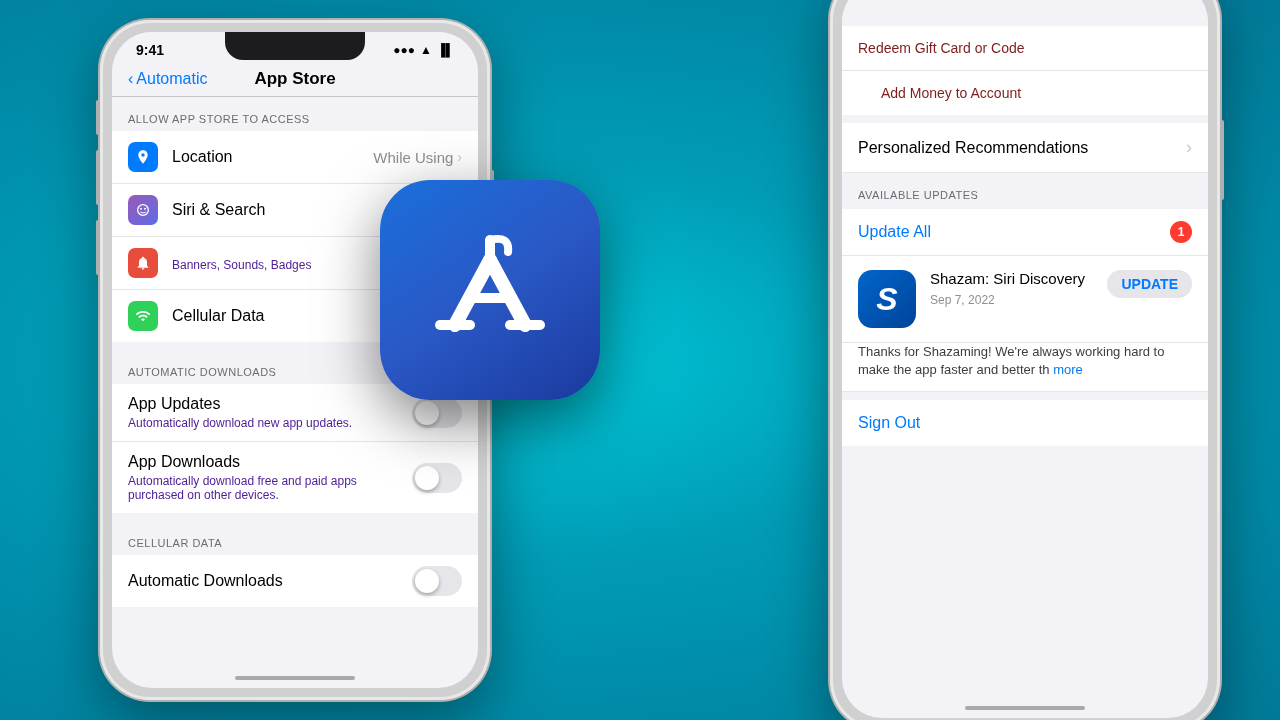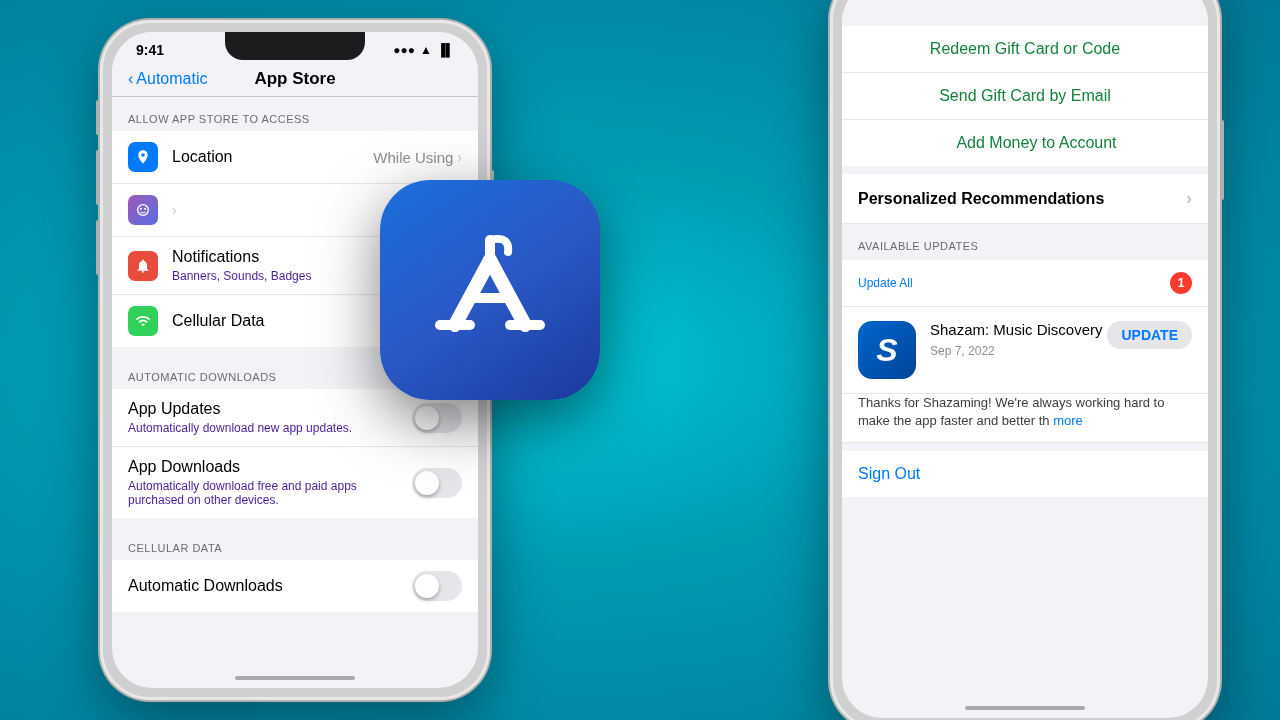--- a/index.html
+++ b/index.html
@@ -276,39 +276,37 @@
       border-bottom: 1px solid #e5e5ea;
       background: #fff;
     }
 
     .list-item:last-child {
       border-bottom: none;
       margin-left: 23px;
     }
 
     .list-item-text {
-      font-size: 16px;
-      color: #15803d;
-      text-align: center;
+      font-size: 14px;
+      color: #7f1d1d;
     }
 
     
     .prefs-section {
       margin-top: 8px;
       background: #fff;
     }
 
     .pref-item {
       display: flex;
       align-items: center;
       justify-content: space-between;
       padding: 14px 16px;
       background: #fff;
       border-bottom: 1px solid #e5e5ea;
-      font-weight: bold;
     }
 
     .pref-label {
       font-size: 16px;
       color: #000;
     }
 
     
     .updates-header {
       padding: 16px 16px 8px;
@@ -327,21 +325,21 @@
     .update-all-row {
       display: flex;
       align-items: center;
       justify-content: space-between;
       padding: 12px 16px;
       background: #fff;
       border-bottom: 1px solid #e5e5ea;
     }
 
     .update-all-text {
-      font-size: 12px;
+      font-size: 16px;
       color: #007aff;
     }
 
     .badge {
       background: #ff3b30;
       color: #fff;
       border-radius: 50%;
       width: 22px;
       height: 22px;
       display: flex;
@@ -555,33 +553,35 @@
 
         <div class="settings-item">
           <div class="item-icon icon-purple">
             <svg width="16" height="16" viewBox="0 0 24 24" fill="white">
                 <circle cx="12" cy="12" r="8" stroke="white" stroke-width="2" fill="none"></circle>
                 <circle cx="9" cy="10" r="1.5" fill="white"></circle>
                 <circle cx="15" cy="10" r="1.5" fill="white"></circle>
                 <path d="M8 15 Q12 18 16 15" stroke="white" stroke-width="1.5" fill="none"></path>
               </svg>
           </div>
+          <div class="item-content">
+            <div class="item-title">Siri &amp; Search</div>
+          </div>
           <div class="item-right">
             <span class="chevron">›</span>
           </div>
         </div>
 
         <div class="settings-item">
           <div class="item-icon icon-red">
             <svg width="16" height="16" viewBox="0 0 24 24" fill="white">
                 <path d="M12 22c1.1 0 2-.9 2-2h-4c0 1.1.9 2 2 2zm6-6v-5c0-3.07-1.64-5.64-4.5-6.32V4c0-.83-.67-1.5-1.5-1.5s-1.5.67-1.5 1.5v.68C7.63 5.36 6 7.92 6 11v5l-2 2v1h16v-1l-2-2z"></path>
               </svg>
           </div>
           <div class="item-content">
-            <div class="item-title">Notifications</div>
             <div class="item-subtitle">Banners, Sounds, Badges</div>
           </div>
           <div class="item-right">
             <span class="chevron">›</span>
           </div>
         </div>
 
         <div class="settings-item">
           <div class="item-icon icon-green">
             <svg width="16" height="16" viewBox="0 0 24 24" fill="white">
@@ -668,23 +668,20 @@
     <div class="side-btn-right"></div>
 
     <div class="phone-screen-right">
       <div class="right-top-bar"></div>
 
       <div class="list-section">
         <div class="list-item">
           <div class="list-item-text">Redeem Gift Card or Code</div>
         </div>
         <div class="list-item">
-          <div class="list-item-text">Send Gift Card by Email</div>
-        </div>
-        <div class="list-item">
           <div class="list-item-text">Add Money to Account</div>
         </div>
       </div>
 
       <div class="prefs-section" style="margin-top:8px;">
         <div class="pref-item">
           <span class="pref-label">Personalized Recommendations</span>
           <span class="chevron" style="font-size:18px; color:#c7c7cc;">›</span>
         </div>
       </div>
@@ -694,21 +691,21 @@
         <div class="update-all-row">
           <span class="update-all-text">Update All</span>
           <div class="badge">1</div>
         </div>
 
         <div class="app-update-row">
           <div class="app-icon-shazam">
             <span class="shazam-s">S</span>
           </div>
           <div class="app-info">
-            <div class="app-name">Shazam: Music Discovery</div>
+            <div class="app-name">Shazam: Siri Discovery</div>
             <div class="app-date">Sep 7, 2022</div>
           </div>
           <button class="update-btn">UPDATE</button>
         </div>
 
         <div class="app-desc">
           Thanks for Shazaming! We're always working hard to make the app faster and better th<span class="desc-more"> more</span>
         </div>
       </div>
 

